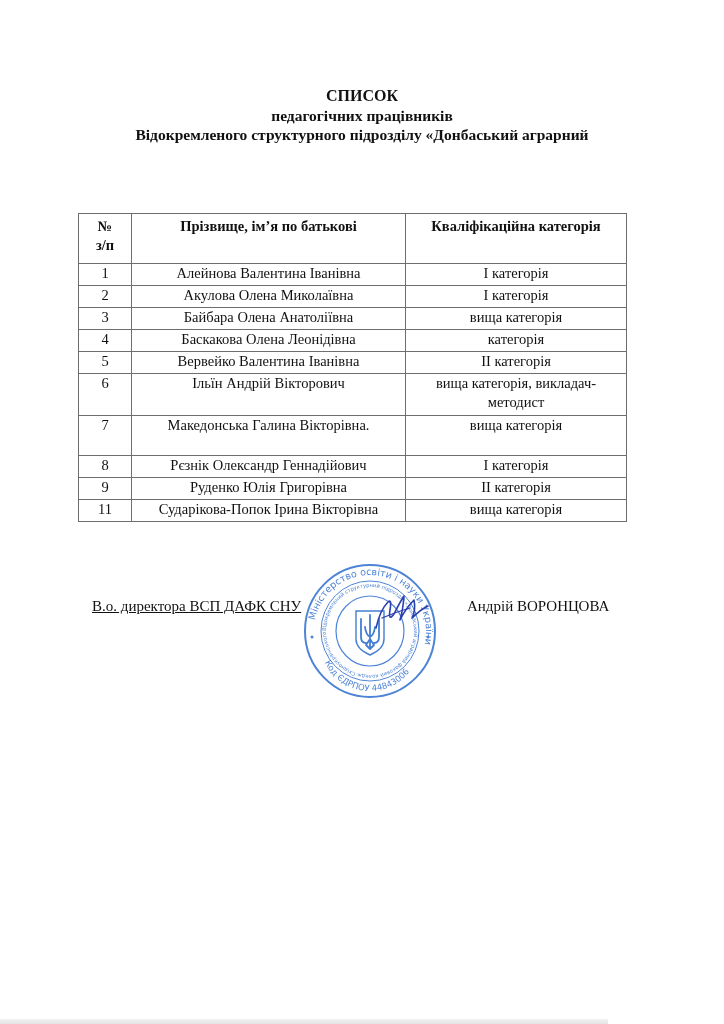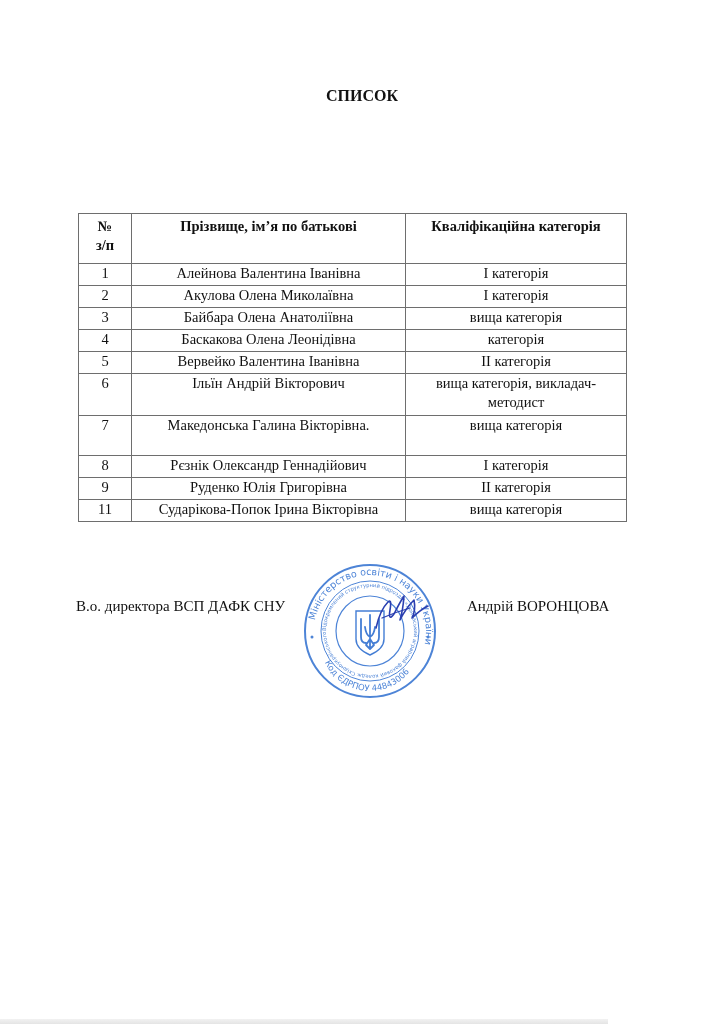--- a/index.html
+++ b/index.html
@@ -74,23 +74,24 @@
 
   .signature-line {
     position: absolute;
     top: 598px;
     left: 76px;
     width: 560px;
     font-size: 15px;
   }
   .sig-position {
     position: absolute;
-    left: 0;
+    left: 16px;
     top: 0;
     white-space: nowrap;
+    text-decoration: underline;
   }
   .sig-name {
     position: absolute;
     left: 391px;
     top: 0;
     white-space: nowrap;
   }
   .stamp {
     position: absolute;
     left: 302px;
@@ -106,20 +107,22 @@
     height: 50px;
   }
 </style>
 </head>
 <body>
 
 <div class="page">
 
   <div class="title-block">
     <div class="title-main">СПИСОК</div>
+    <div>педагогічних працівників</div>
+    <div>Відокремленого структурного підрозділу «Донбаський аграрний</div>
   </div>
 
   <table class="staff">
     <thead>
       <tr>
         <th class="col-num">
           <div>№</div>
           <div>з/п</div>
         </th>
         <th class="col-name">Прізвище, ім’я по батькові</th>

